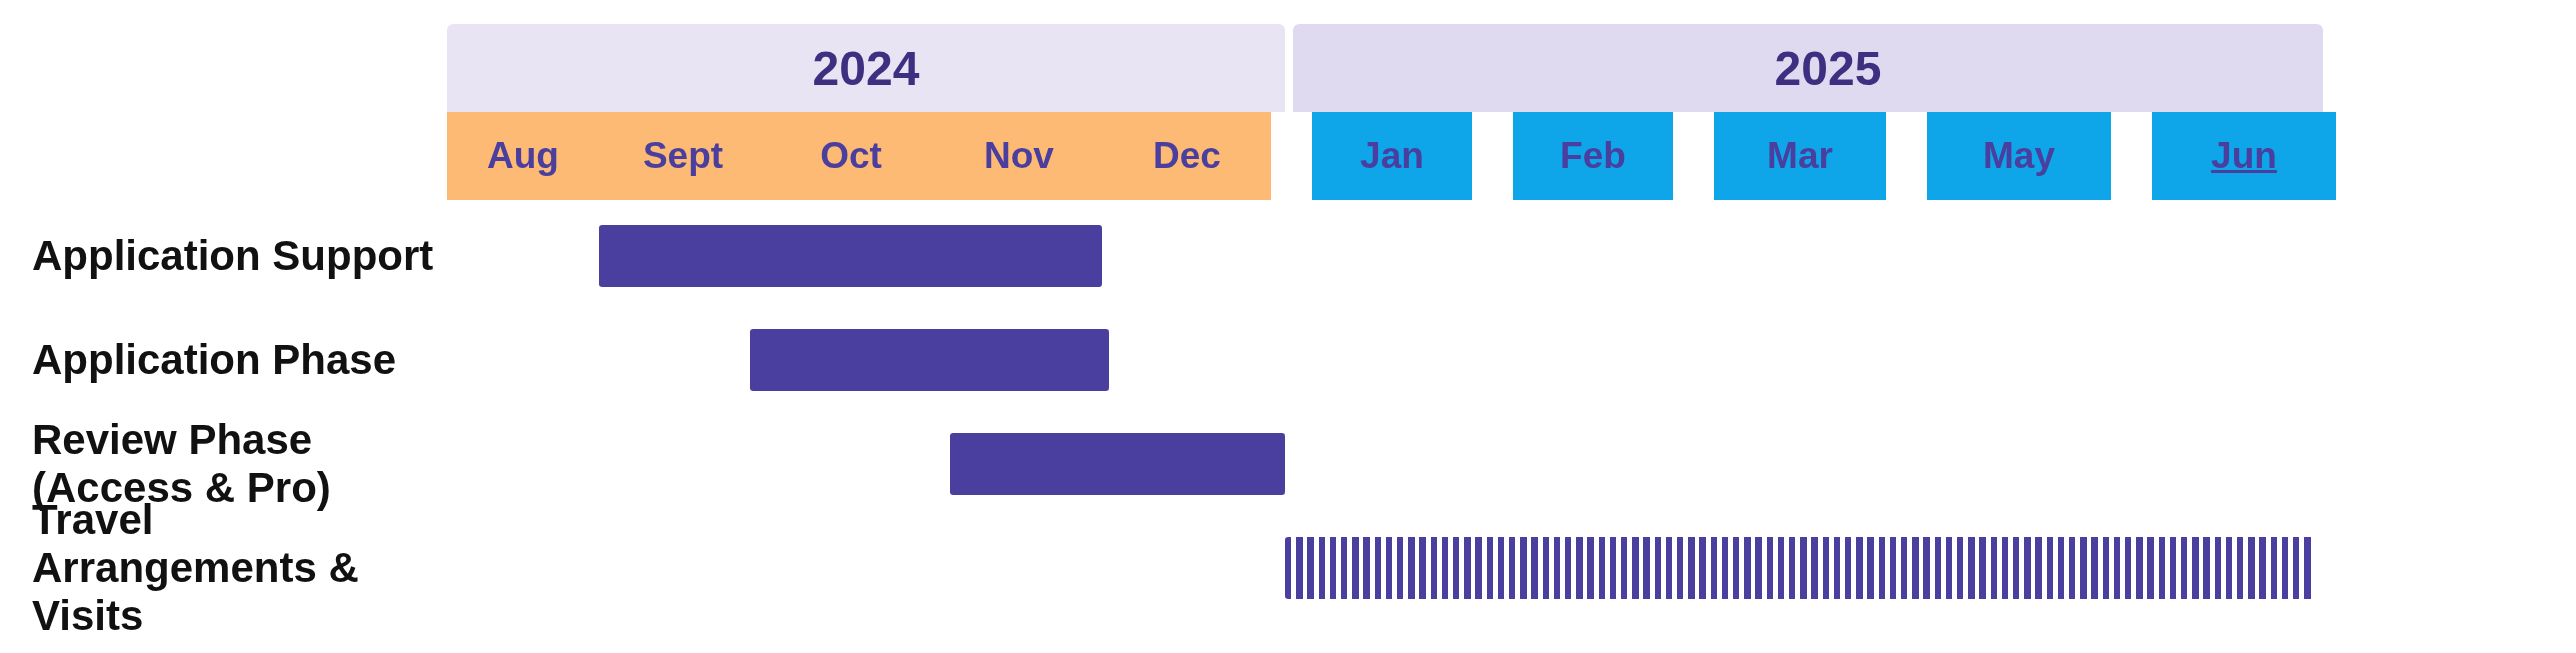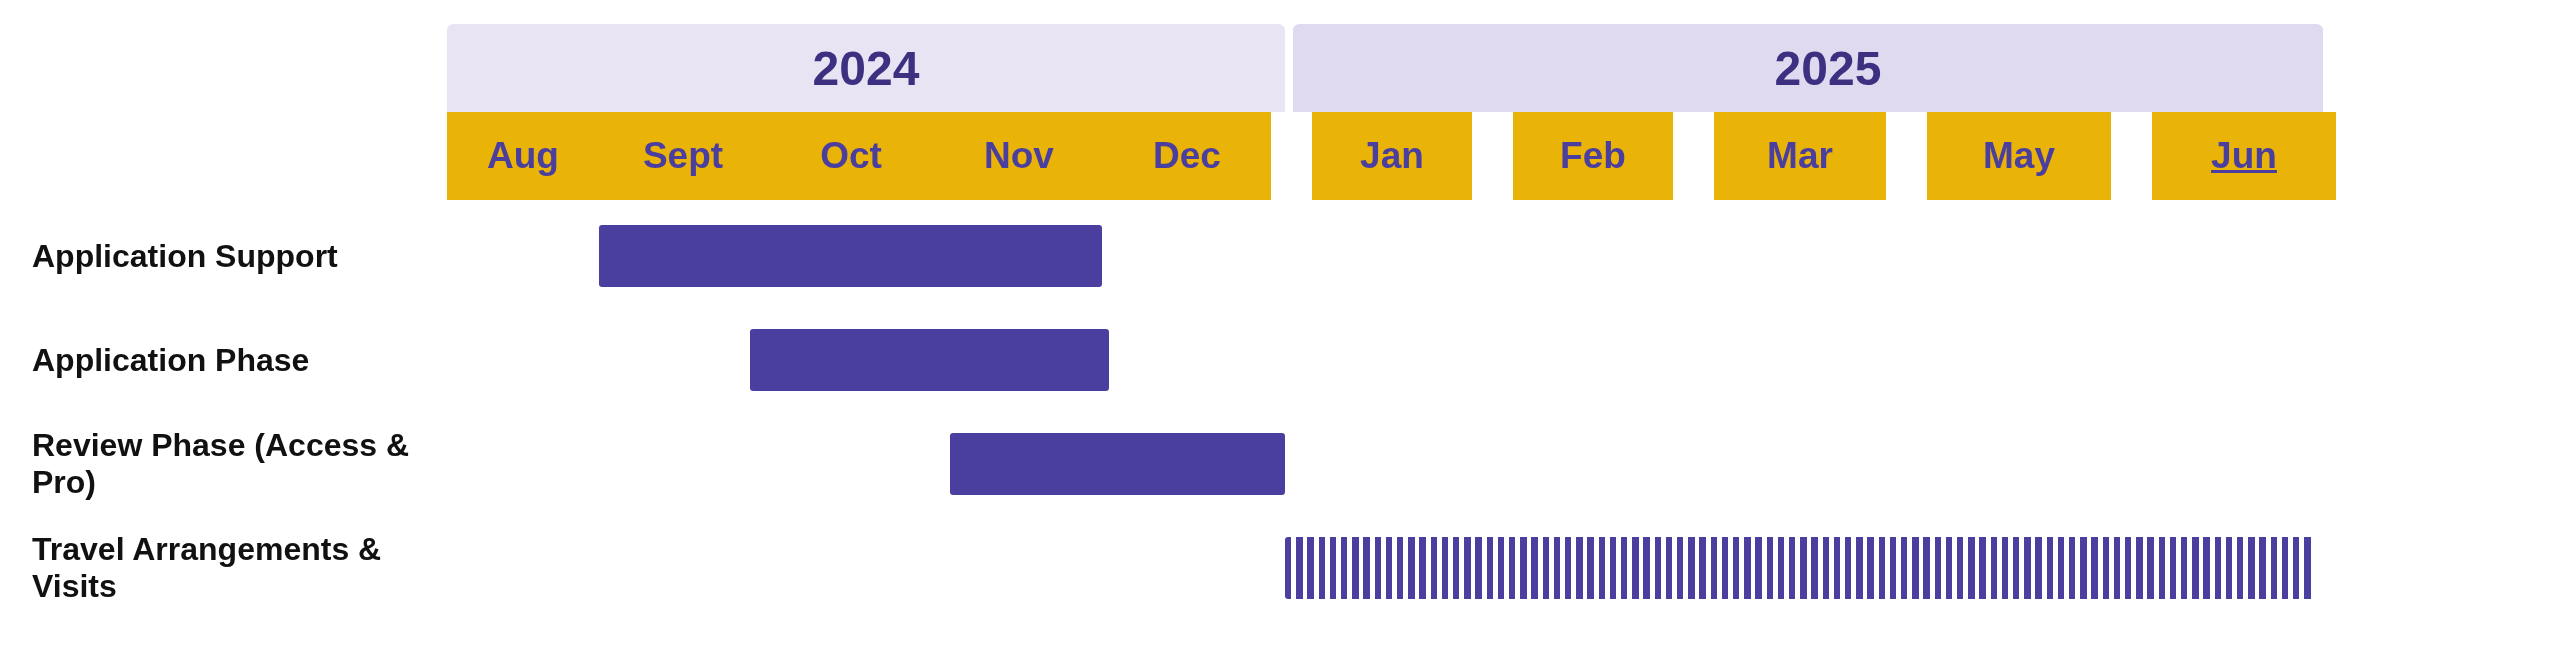--- a/index.html
+++ b/index.html
@@ -64,25 +64,25 @@
       display: flex;
       align-items: center;
       justify-content: center;
       font-size: 37px;
       font-weight: 700;
       color: #4a3e9e;
       height: 88px;
     }
 
     .month-cell.group2024 {
-      background: #eab308;
+      background: #fdba74;
     }
 
     .month-cell.group2025 {
-      background: #eab308;
+      background: #0ea5e9;
       margin-left: 41px;
     }
 
     
     .month-aug  { width: 152px; }
     .month-sept { width: 168px; }
     .month-oct  { width: 168px; }
     .month-nov  { width: 168px; align-items: center; }
     .month-dec  { width: 168px; }
     .month-jan  { width: 160px; margin-left: 8px; }
@@ -102,21 +102,21 @@
 
     .gantt-row {
       display: flex;
       align-items: center;
       height: 80px;
       position: relative;
     }
 
     .task-label {
       width: 415px;
-      font-size: 32px;
+      font-size: 42px;
       font-weight: 700;
       color: #111;
       flex-shrink: 0;
     }
 
     .gantt-track {
       position: relative;
       height: 80px;
       
       width: 1877px;

